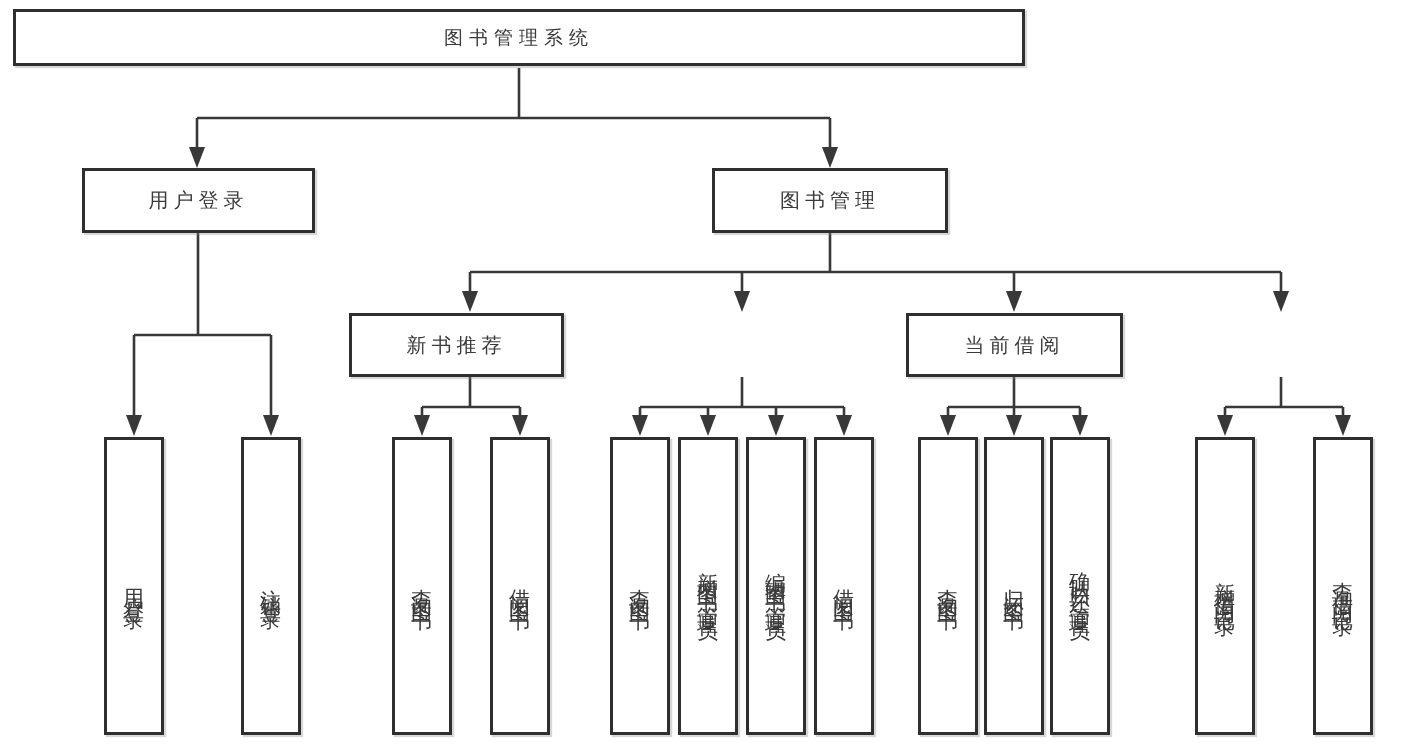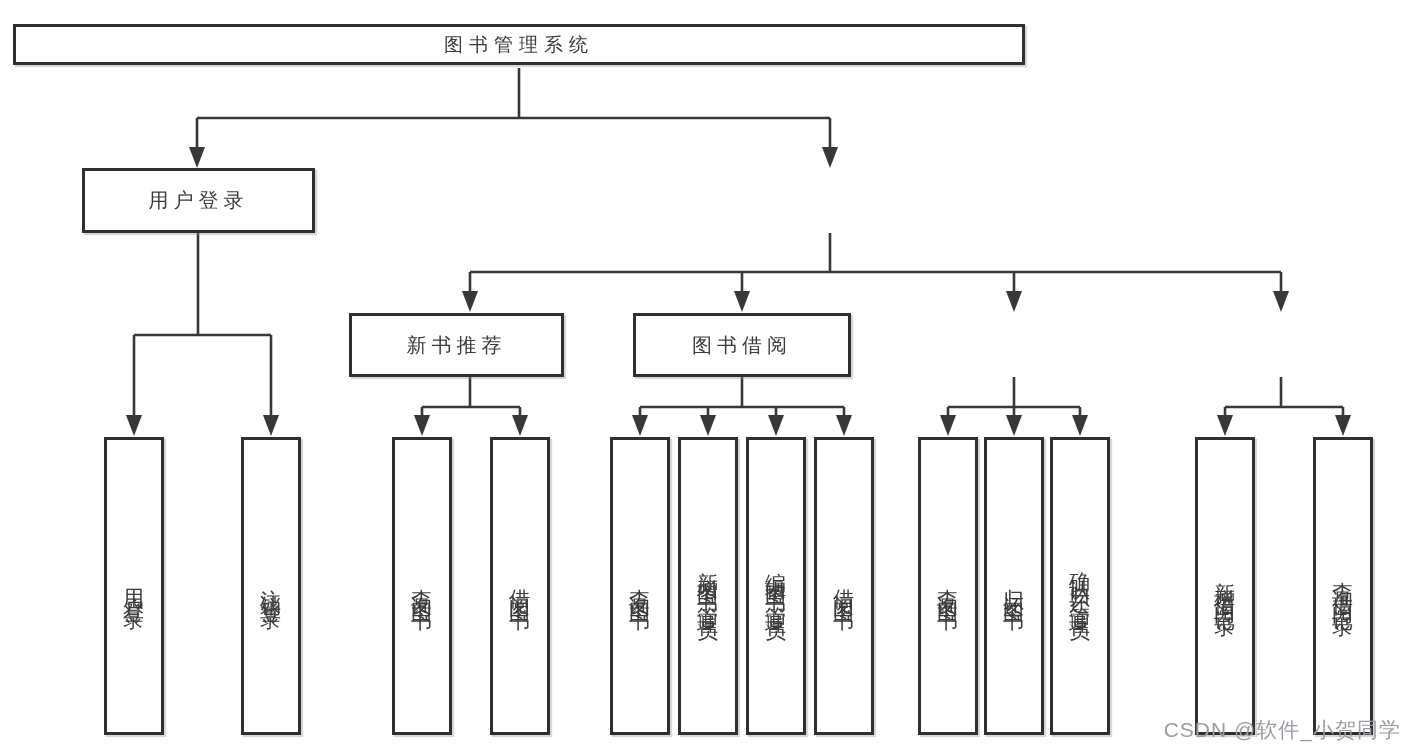--- a/index.html
+++ b/index.html
@@ -69,26 +69,27 @@
       <polygon points="1006,415 1022,415 1014,436"></polygon>
       <polygon points="1072,415 1088,415 1080,436"></polygon>
     </g>
     <g>
       <path d="M1281 377 V407 M1225 407 H1343 M1225 407 V417 M1343 407 V417"></path>
       <polygon points="1217,415 1233,415 1225,436"></polygon>
       <polygon points="1335,415 1351,415 1343,436"></polygon>
     </g>
   </svg>
 
-  <div class="node h title" style="left:13px;top:24px;width:1012px;height:41px">图书管理系统</div>
+  <div class="node h title" style="left:13px;top:9px;width:1012px;height:57px">图书管理系统</div>
 
   <div class="node h" style="left:82px;top:168px;width:233px;height:65px">用户登录</div>
+  <div class="node h" style="left:712px;top:168px;width:236px;height:65px">图书管理</div>
 
   <div class="node h" style="left:349px;top:313px;width:215px;height:64px">新书推荐</div>
-  <div class="node h" style="left:633px;top:313px;width:218px;height:64px">图书借阅</div>
+  <div class="node h" style="left:906px;top:313px;width:217px;height:64px">当前借阅</div>
 
   <div class="node v" style="left:104px">
     <span class="vlabel">用户登录</span>
   </div>
   <div class="node v" style="left:241px">
     <span class="vlabel">注销登录</span>
   </div>
 
   <div class="node v" style="left:392px">
     <span class="vlabel">查询图书</span>
@@ -120,15 +121,14 @@
     <span class="vlabel">确认归还（管理员）</span>
   </div>
 
   <div class="node v" style="left:1195px">
     <span class="vlabel">新增借阅记录</span>
   </div>
   <div class="node v" style="left:1313px">
     <span class="vlabel">查询借阅记录</span>
   </div>
 
-  <div class="watermark">CSDN @软件_小贺同学</div>
 
 </div>
 
 </body></html>

